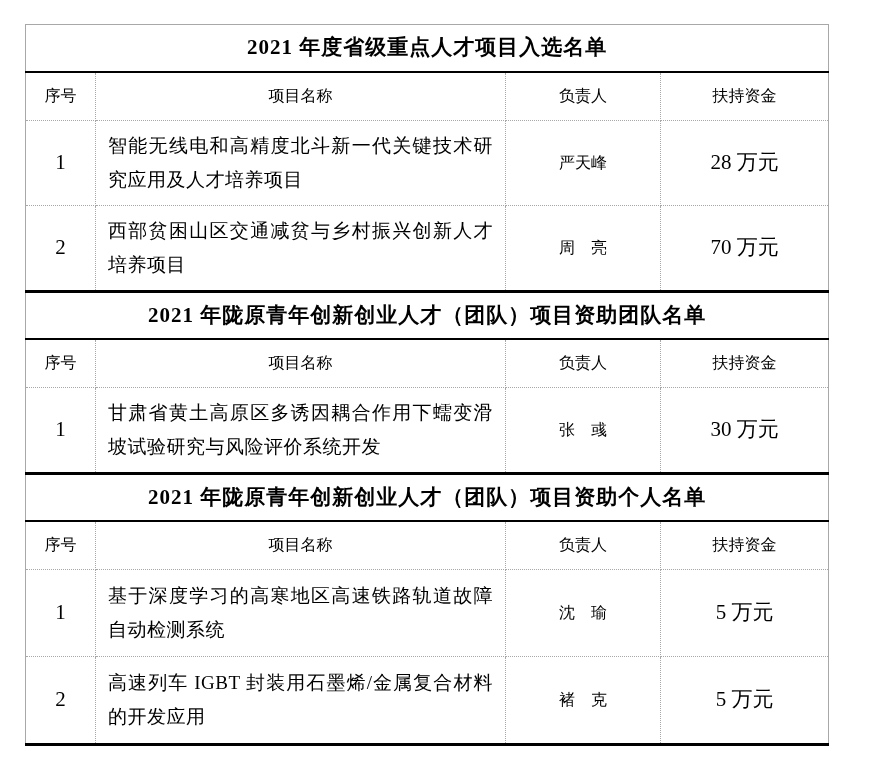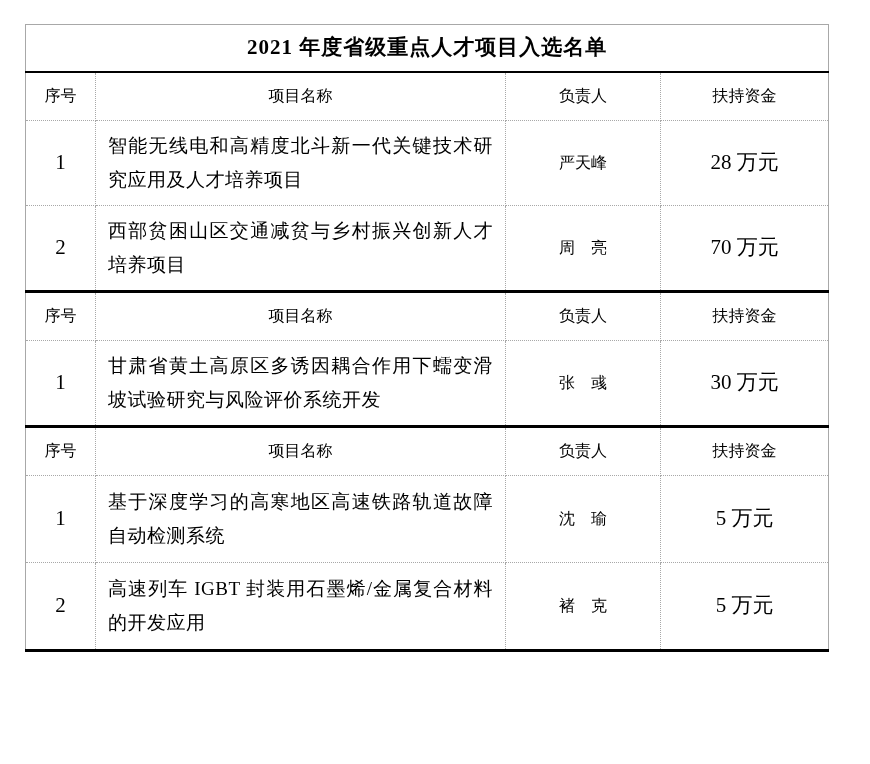--- a/index.html
+++ b/index.html
@@ -92,33 +92,39 @@
     <td class="cell-leader">严天峰</td>
     <td class="cell-fund">28 万元</td>
   </tr>
   <tr class="h76 section-end">
     <td class="cell-no">2</td>
     <td class="cell-project">西部贫困山区交通减贫与乡村振兴创新人才培养项目</td>
     <td class="cell-leader">周　亮</td>
     <td class="cell-fund">70 万元</td>
   </tr>
 
+  <tr class="row-title">
+    <td colspan="4">2021 年陇原青年创新创业人才（团队）项目资助团队名单</td>
+  </tr>
   <tr class="row-header">
     <td>序号</td>
     <td>项目名称</td>
     <td>负责人</td>
     <td>扶持资金</td>
   </tr>
   <tr class="h84 section-end">
     <td class="cell-no">1</td>
     <td class="cell-project">甘肃省黄土高原区多诱因耦合作用下蠕变滑坡试验研究与风险评价系统开发</td>
     <td class="cell-leader">张　彧</td>
     <td class="cell-fund">30 万元</td>
   </tr>
 
+  <tr class="row-title">
+    <td colspan="4">2021 年陇原青年创新创业人才（团队）项目资助个人名单</td>
+  </tr>
   <tr class="row-header">
     <td>序号</td>
     <td>项目名称</td>
     <td>负责人</td>
     <td>扶持资金</td>
   </tr>
   <tr class="h87">
     <td class="cell-no">1</td>
     <td class="cell-project">基于深度学习的高寒地区高速铁路轨道故障自动检测系统</td>
     <td class="cell-leader">沈　瑜</td>

